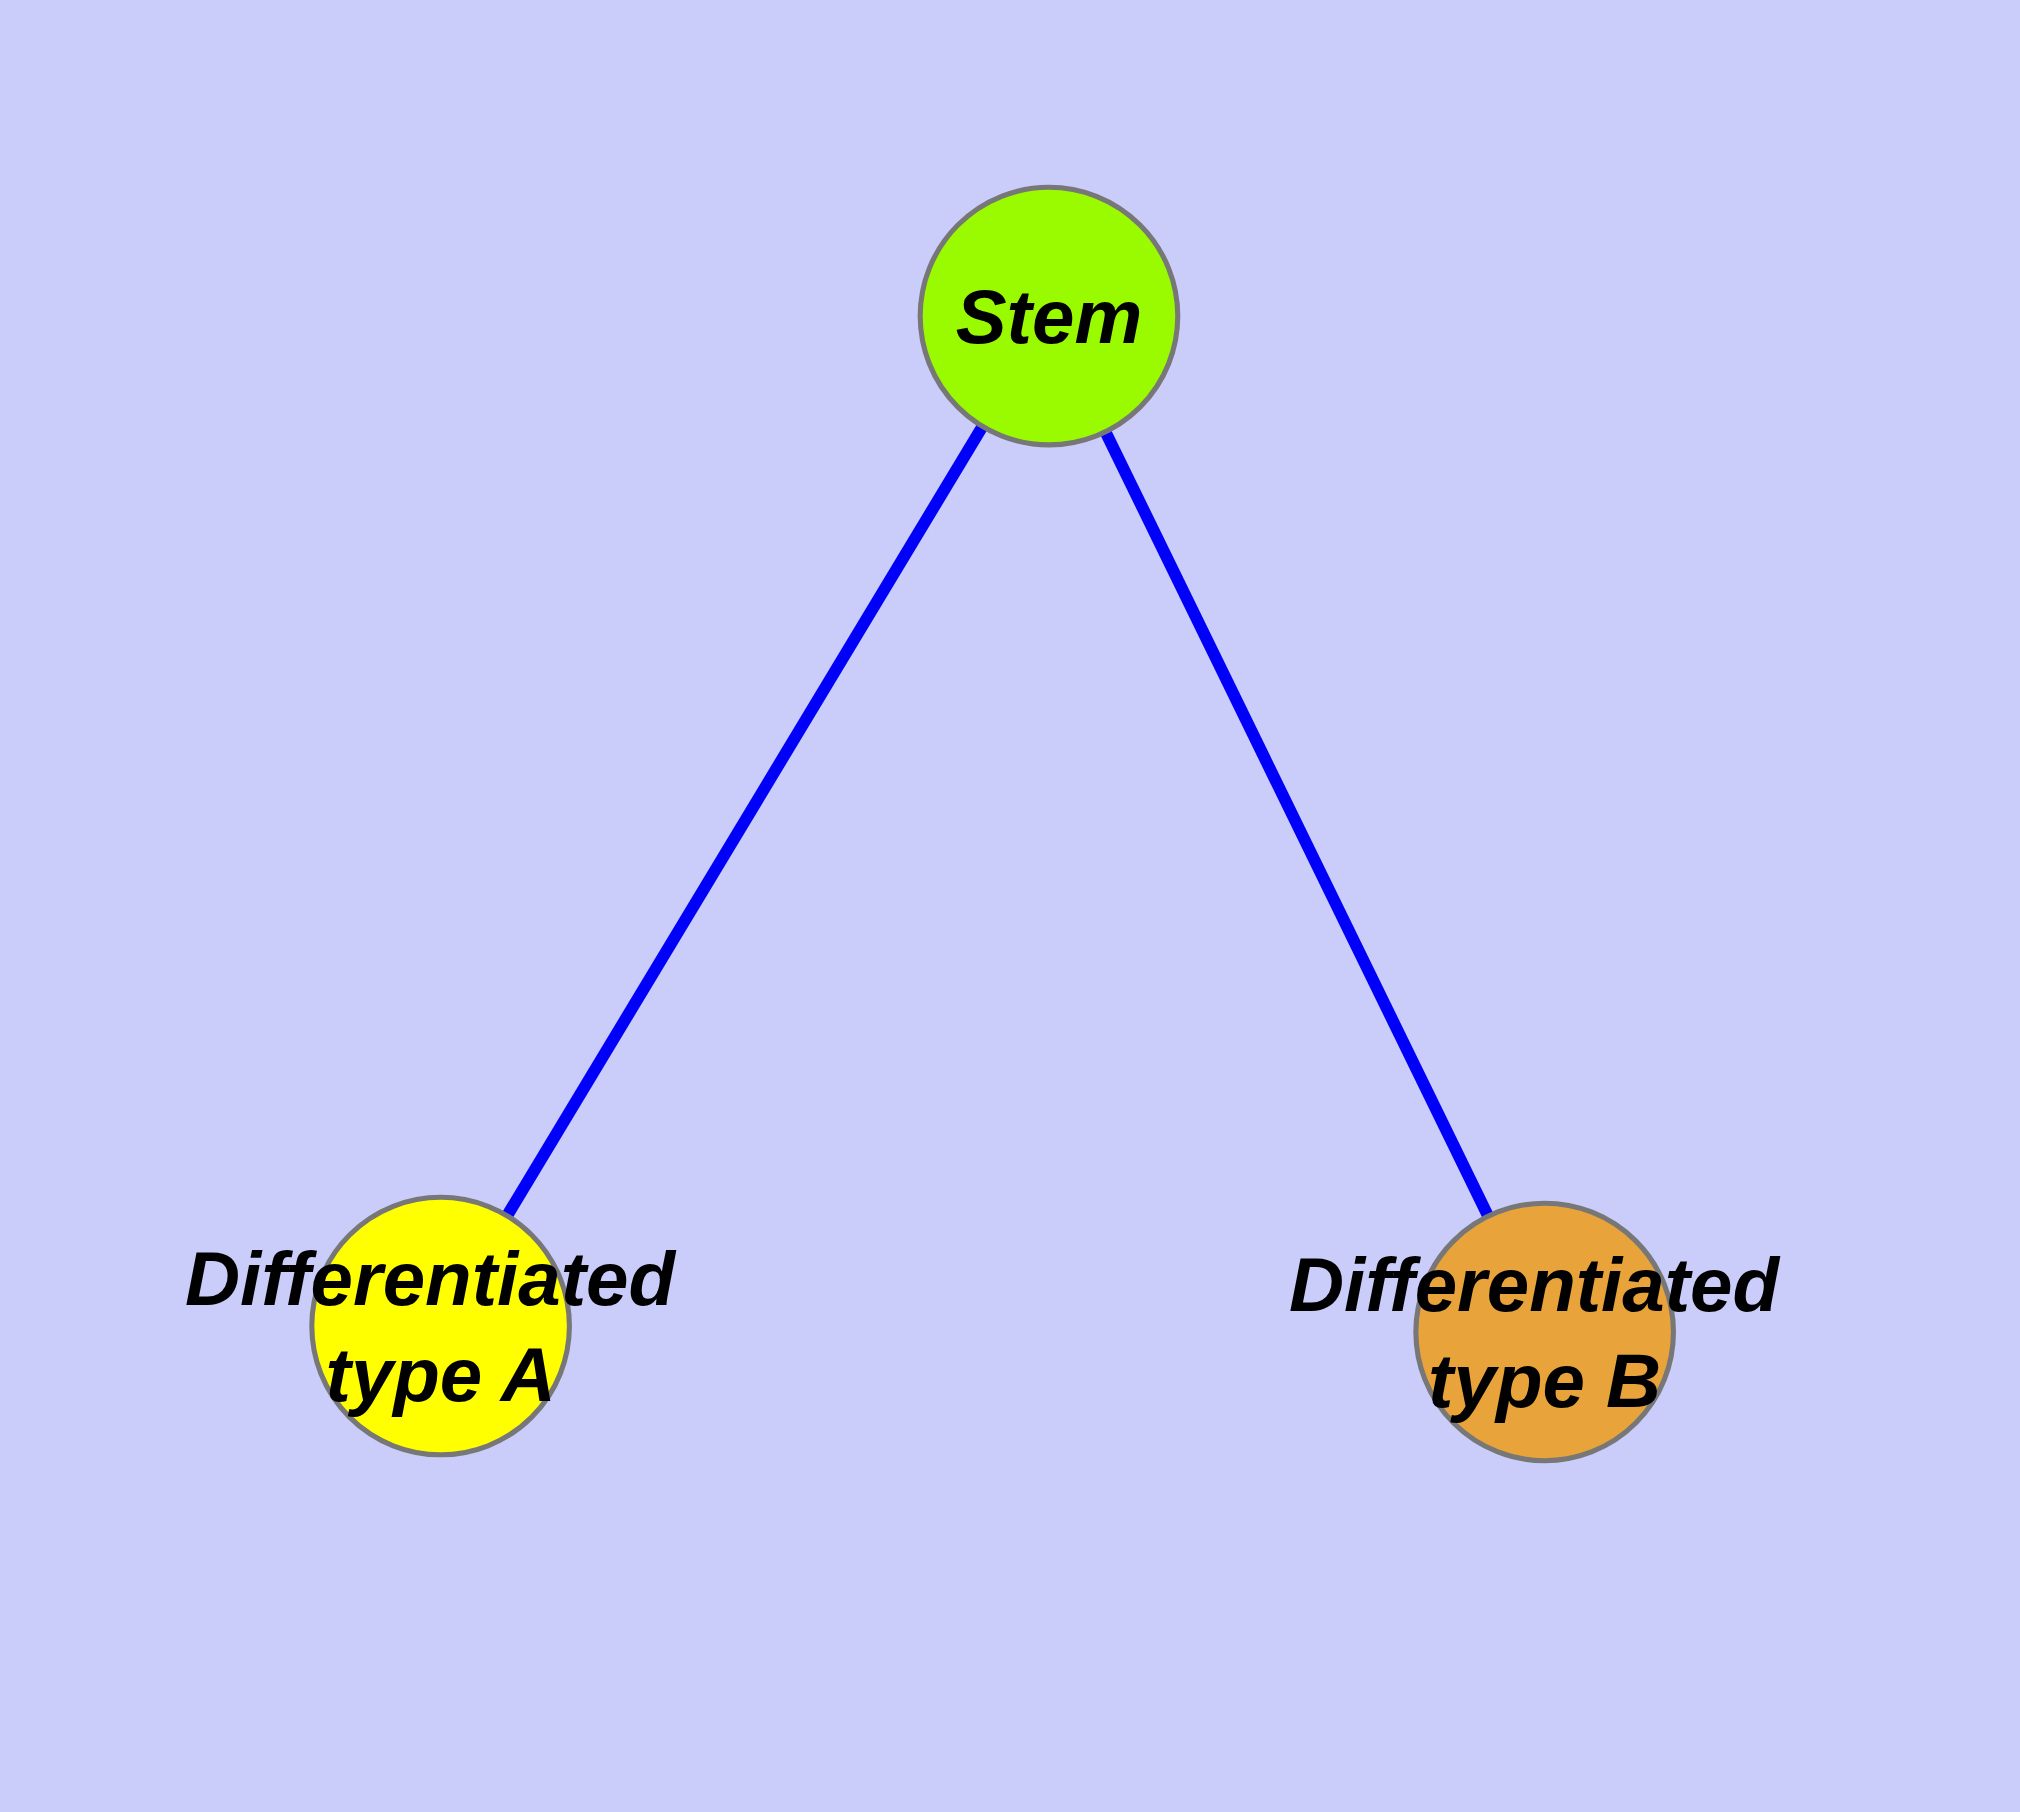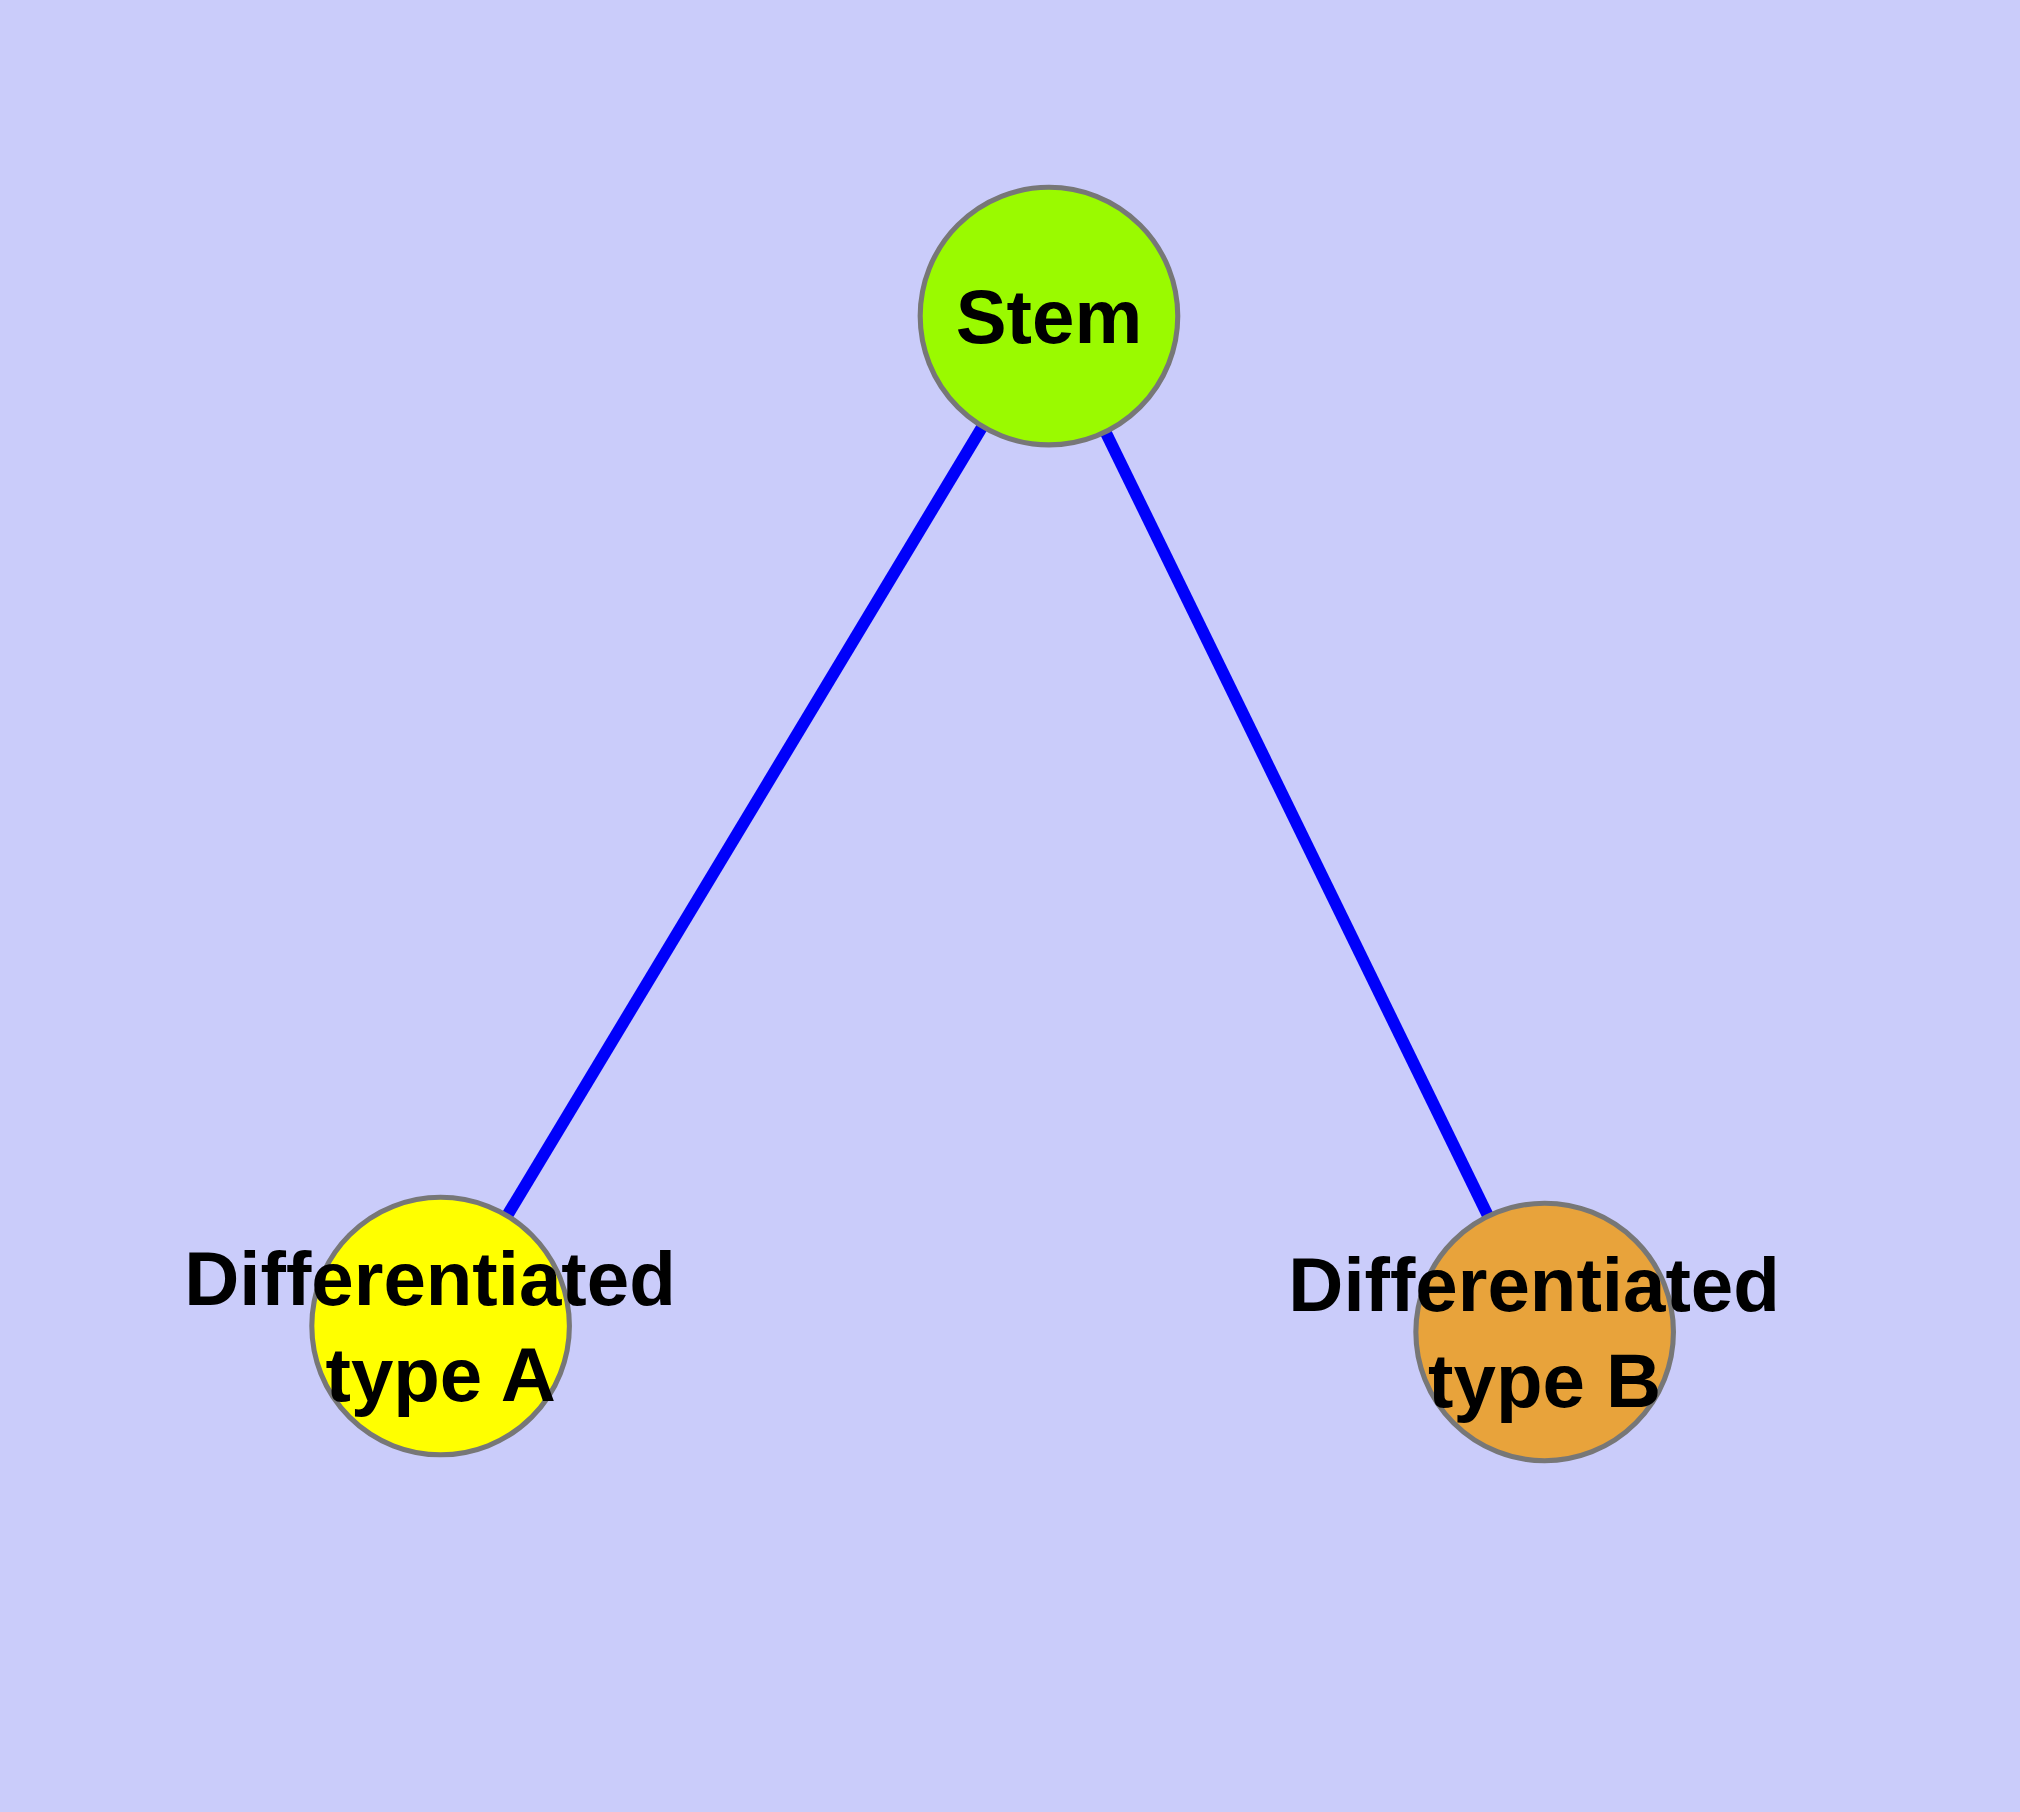--- a/index.html
+++ b/index.html
@@ -3,20 +3,21 @@
 <meta charset="utf-8">
 <style>
   html, body {
     margin: 0;
     padding: 0;
     background: #caccfa;
   }
   .diagram-wrap {
     width: 100%;
     display: block;
+    font-style: italic;
   }
   svg.graph {
     display: block;
     width: 100%;
     height: auto;
   }
   .node-label {
     font-family: "Liberation Sans", "DejaVu Sans", sans-serif;
     font-weight: bold;
     font-size: 90px;

